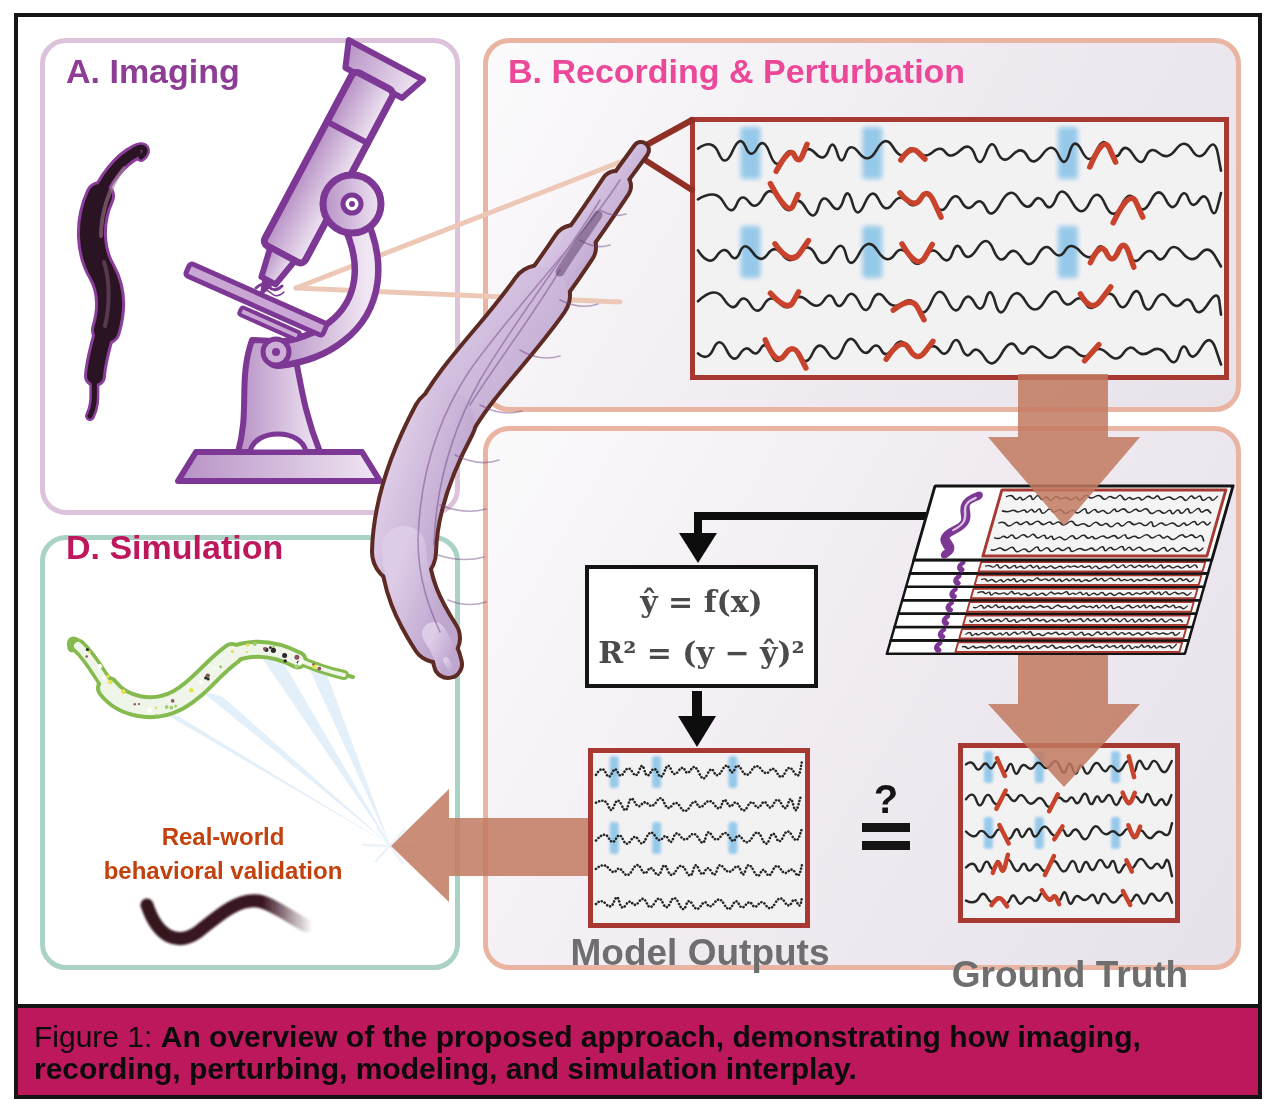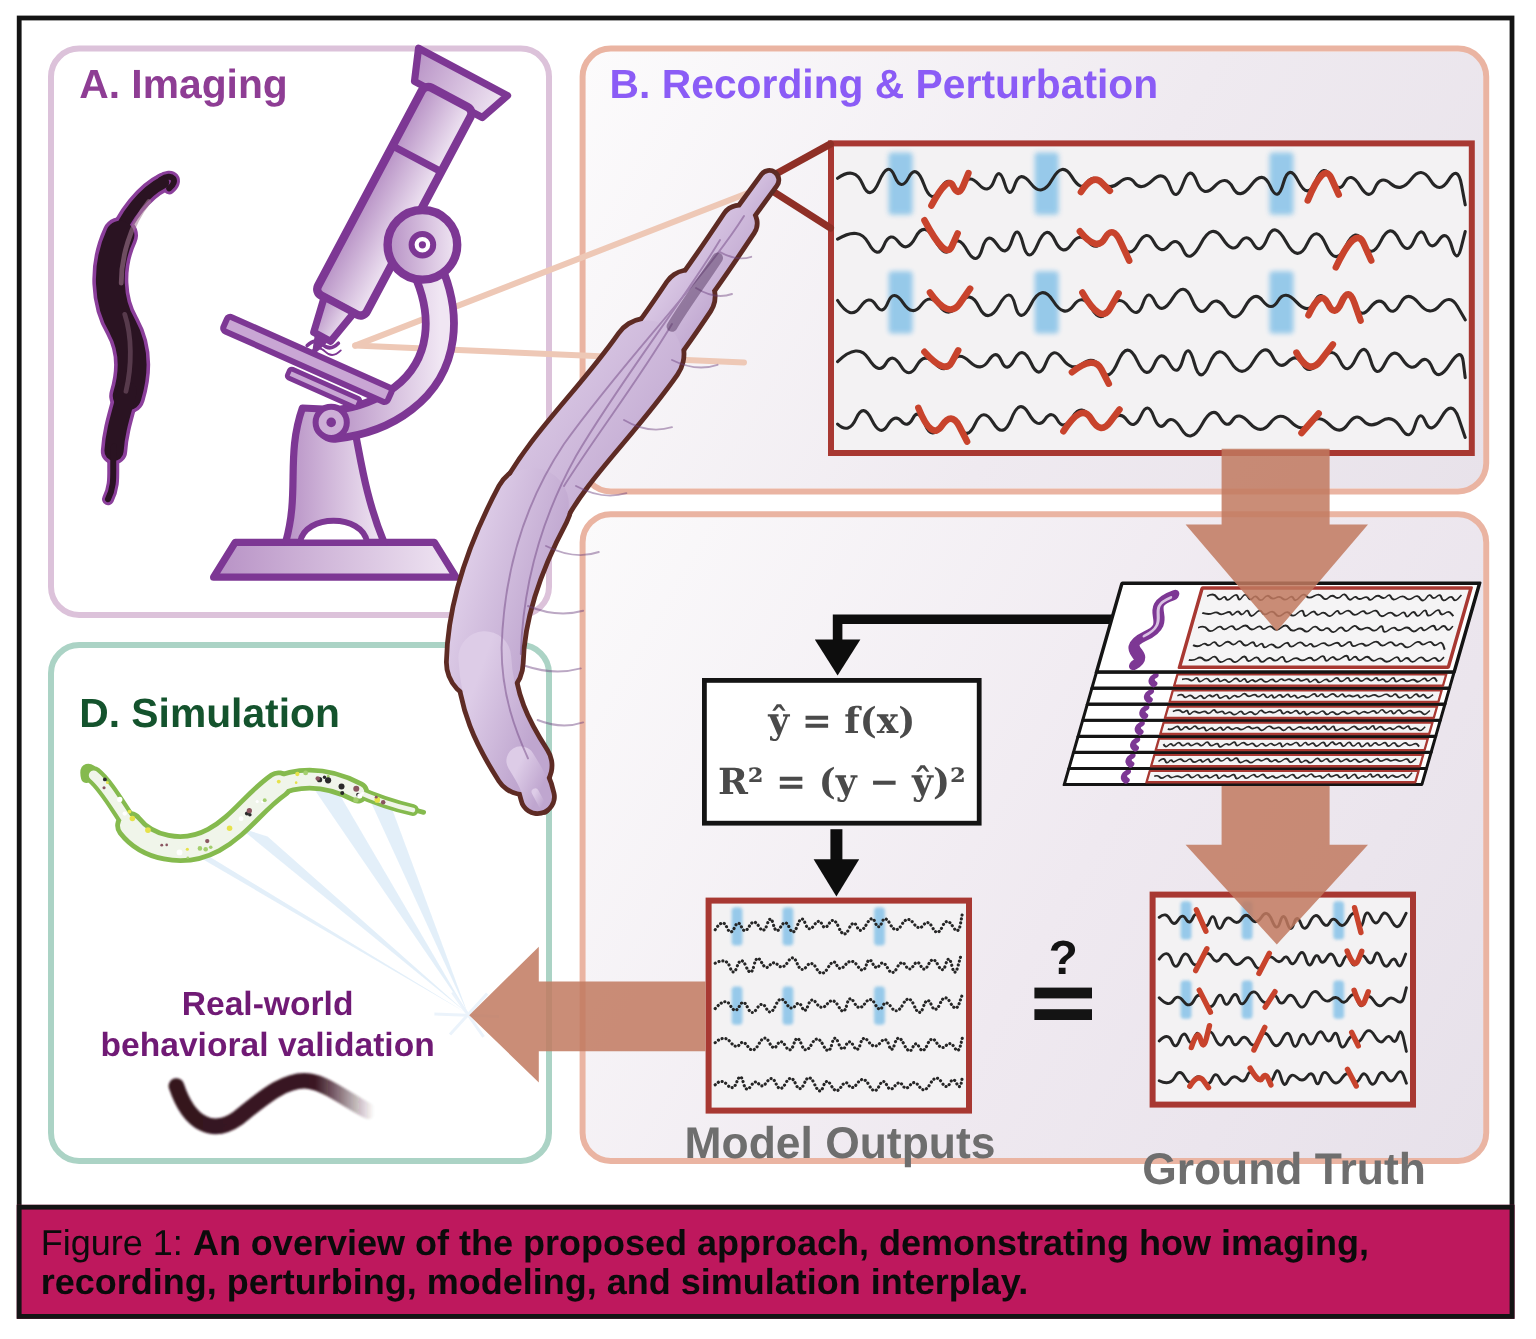--- a/index.html
+++ b/index.html
@@ -7,38 +7,38 @@
   #stage{position:relative;width:1280px;height:1112px;background:#fff;overflow:hidden}
   .abs{position:absolute}
   svg{display:block}
   .panel{border-style:solid;border-width:5px;border-radius:26px}
   #panel-a{left:40px;top:38px;width:420px;height:477px;border-color:#dcc2da;background:#fff;z-index:1}
   #panel-b{left:483px;top:38px;width:758px;height:374px;border-color:#eab4a2;background:linear-gradient(120deg,#fcfbfc 0%,#efeaf0 55%,#e8e2ea 100%);z-index:1}
   #panel-c{left:483px;top:426px;width:758px;height:544px;border-color:#eab4a2;background:linear-gradient(120deg,#fbfafb 0%,#efe9f0 55%,#e7e1ea 100%);z-index:1}
   #panel-d{left:40px;top:535px;width:420px;height:435px;border-color:#abd3c5;background:#fff;z-index:1}
   .ptitle{font-weight:bold;font-size:34px;letter-spacing:0;z-index:2;white-space:nowrap}
   #title-a{left:66px;top:52px;color:#8e3d94}
-  #title-b{left:508px;top:52px;color:#8b5cf6}
+  #title-b{left:508px;top:52px;color:#ec4899}
   #title-c{left:508px;top:440px;color:#c04538}
-  #title-d{left:66px;top:576px;color:#14532d}
+  #title-d{left:66px;top:528px;color:#be185d}
   .tracebox{border:5px solid #a83832;background:#f3f2f3;z-index:2}
   #b-tracebox{left:690px;top:117px;width:539px;height:263px}
   #mo-box{left:588px;top:748px;width:222px;height:180px}
   #gt-box{left:958px;top:743px;width:222px;height:180px}
   #formula-box{left:585px;top:565px;width:233px;height:123px;border:4px solid #141414;background:#fff;z-index:2;
     display:flex;flex-direction:column;justify-content:center;align-items:center;gap:16px;
     font-family:"DejaVu Serif",serif;font-weight:bold;font-size:30px;color:#4a4a4a}
   .boxlabel{width:260px;text-align:center;font-weight:bold;font-size:37px;color:#6e6e6e;z-index:2}
   #mo-label{left:570px;top:932px}
   #gt-label{left:940px;top:954px}
   #eq{left:858px;top:778px;width:56px;z-index:2;text-align:center}
   #eq .q{font-size:40px;font-weight:bold;color:#141414;line-height:42px}
   #eq .bar{width:48px;height:9px;background:#141414;margin:9px auto 0}
   #eq .bar.first{margin-top:3px}
-  #d-text{left:58px;top:820px;width:330px;text-align:center;font-weight:bold;font-size:28px;line-height:34px;color:#701a75;z-index:2}
+  #d-text{left:58px;top:820px;width:330px;text-align:center;font-weight:bold;font-size:24px;line-height:34px;color:#c2410c;z-index:2}
   #art,#arrows-low,#arrows-high,#worm-top{left:0;top:0;pointer-events:none}
   #art{z-index:2}#arrows-low{z-index:3}#stack{z-index:4}#arrows-high{z-index:5}#worm-top{z-index:6}
   #stack{left:880px;top:482px;width:360px;height:190px}
   #frame-border{left:14px;top:13px;width:1248px;height:1086px;border:4px solid #141414;z-index:7;pointer-events:none}
   #caption-bar{left:14px;top:1004px;width:1248px;height:95px;border:4px solid #141414;background:#be185d;z-index:8;
     padding:13px 0 0 16px}
   #caption-bar p{font-size:30px;line-height:31.5px;color:#0b0b0b;width:1175px}
   #caption-bar .bold{font-weight:bold}
 </style>
 </head>

